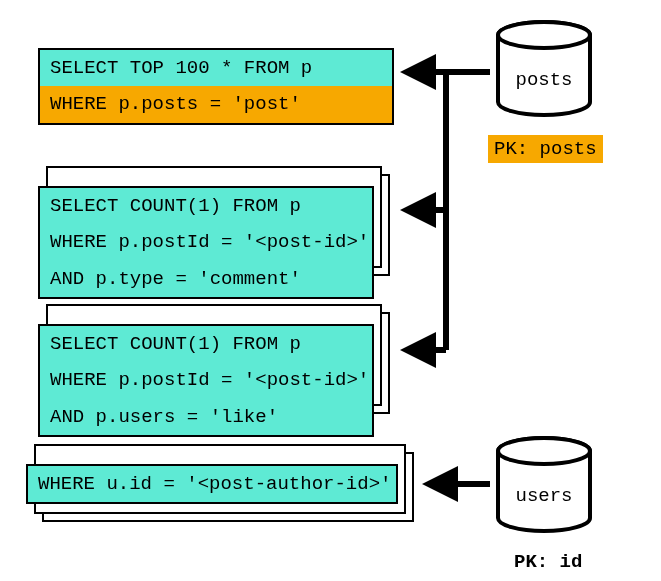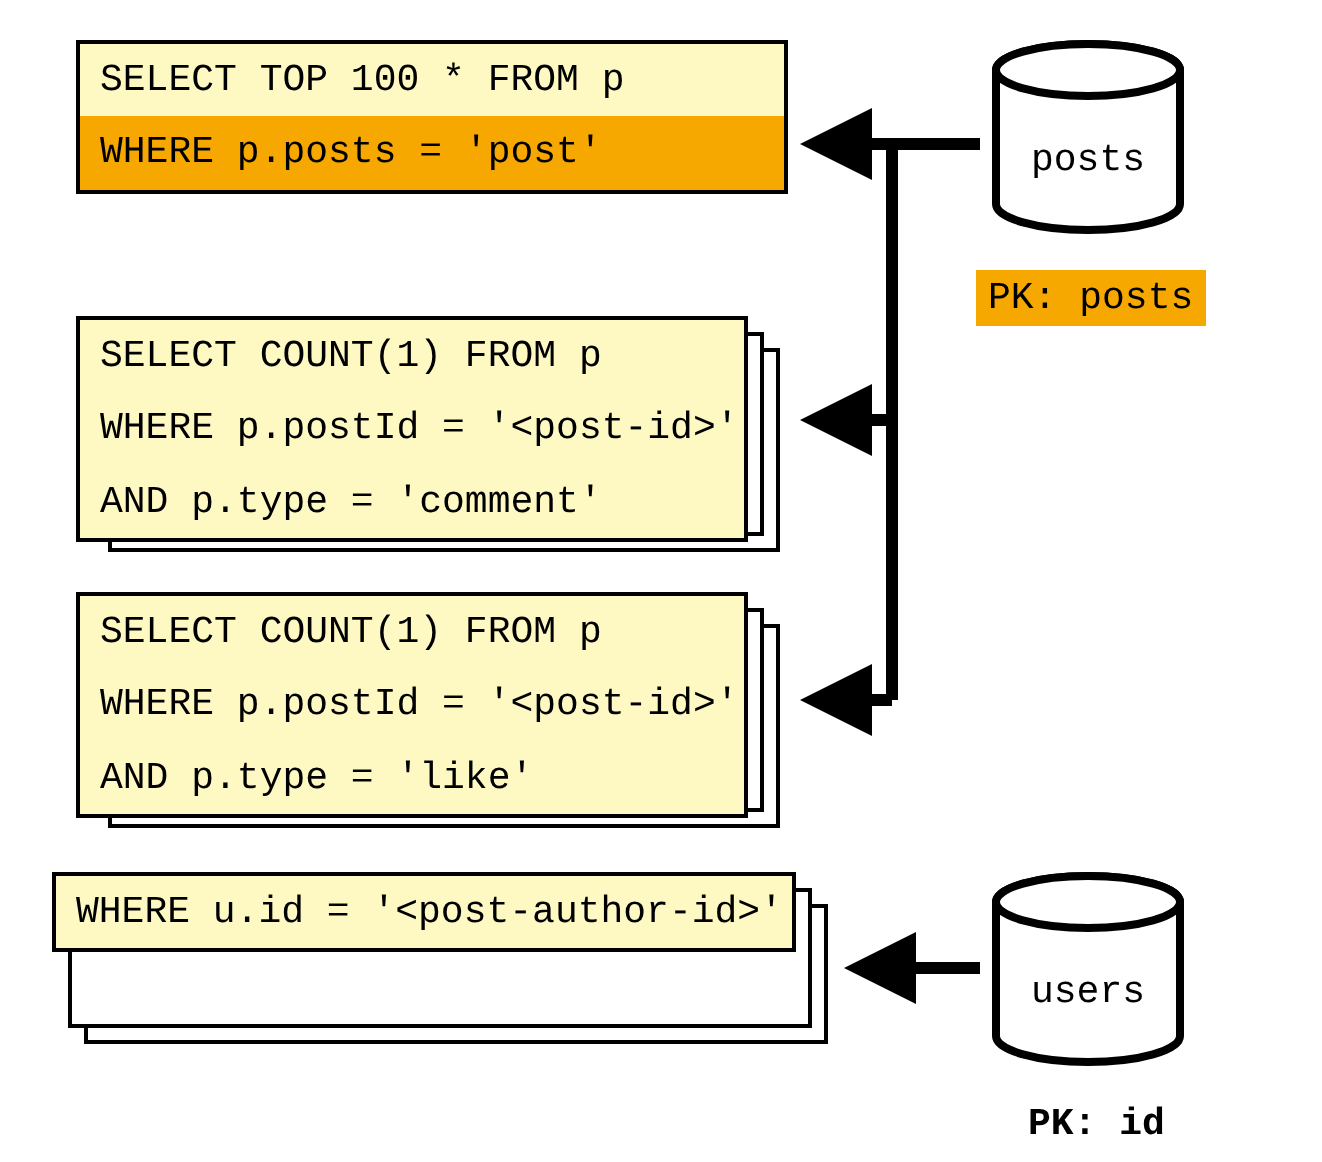--- a/index.html
+++ b/index.html
@@ -7,23 +7,24 @@
     width: 661px;
     height: 581px;
     background: #ffffff;
     font-family: "Courier New", Courier, monospace;
     font-size: 19px;
     position: relative;
   }
   .query-box {
     position: absolute;
     border: 2px solid #000;
-    background: #fef9c3;
+    background: #5eead4;
     padding: 0;
     line-height: 1.6;
+    margin-top: 28px;
   }
   .query-line {
     padding: 3px 10px 3px 10px;
     white-space: pre;
   }
   .hl {
     background: #f7a800;
   }
   .stack-1 {
     position: absolute;
@@ -62,21 +63,21 @@
   <div class="query-line">SELECT COUNT(1) FROM p</div>
   <div class="query-line">WHERE p.postId = '&lt;post-id&gt;'</div>
   <div class="query-line">AND p.type = 'comment'</div>
 </div>
 
 <div class="stack-1" style="left:54px; top:312px; width:336px; height:102px;"></div>
 <div class="stack-2" style="left:46px; top:304px; width:336px; height:102px;"></div>
 <div class="query-box" style="left:38px; top:296px; width:336px;">
   <div class="query-line">SELECT COUNT(1) FROM p</div>
   <div class="query-line">WHERE p.postId = '&lt;post-id&gt;'</div>
-  <div class="query-line">AND p.type = 'like'</div>
+  <div class="query-line">AND p.users = 'like'</div>
 </div>
 
 <div class="stack-1" style="left:42px; top:452px; width:372px; height:70px;"></div>
 <div class="stack-2" style="left:34px; top:444px; width:372px; height:70px;"></div>
 <div class="query-box" style="left:26px; top:436px; width:372px;">
   <div class="query-line">WHERE u.id = '&lt;post-author-id&gt;'</div>
 </div>
 
 <div class="db-cylinder" style="left:494px; top:20px;">
   <svg width="100" height="100" viewBox="0 0 100 100">

